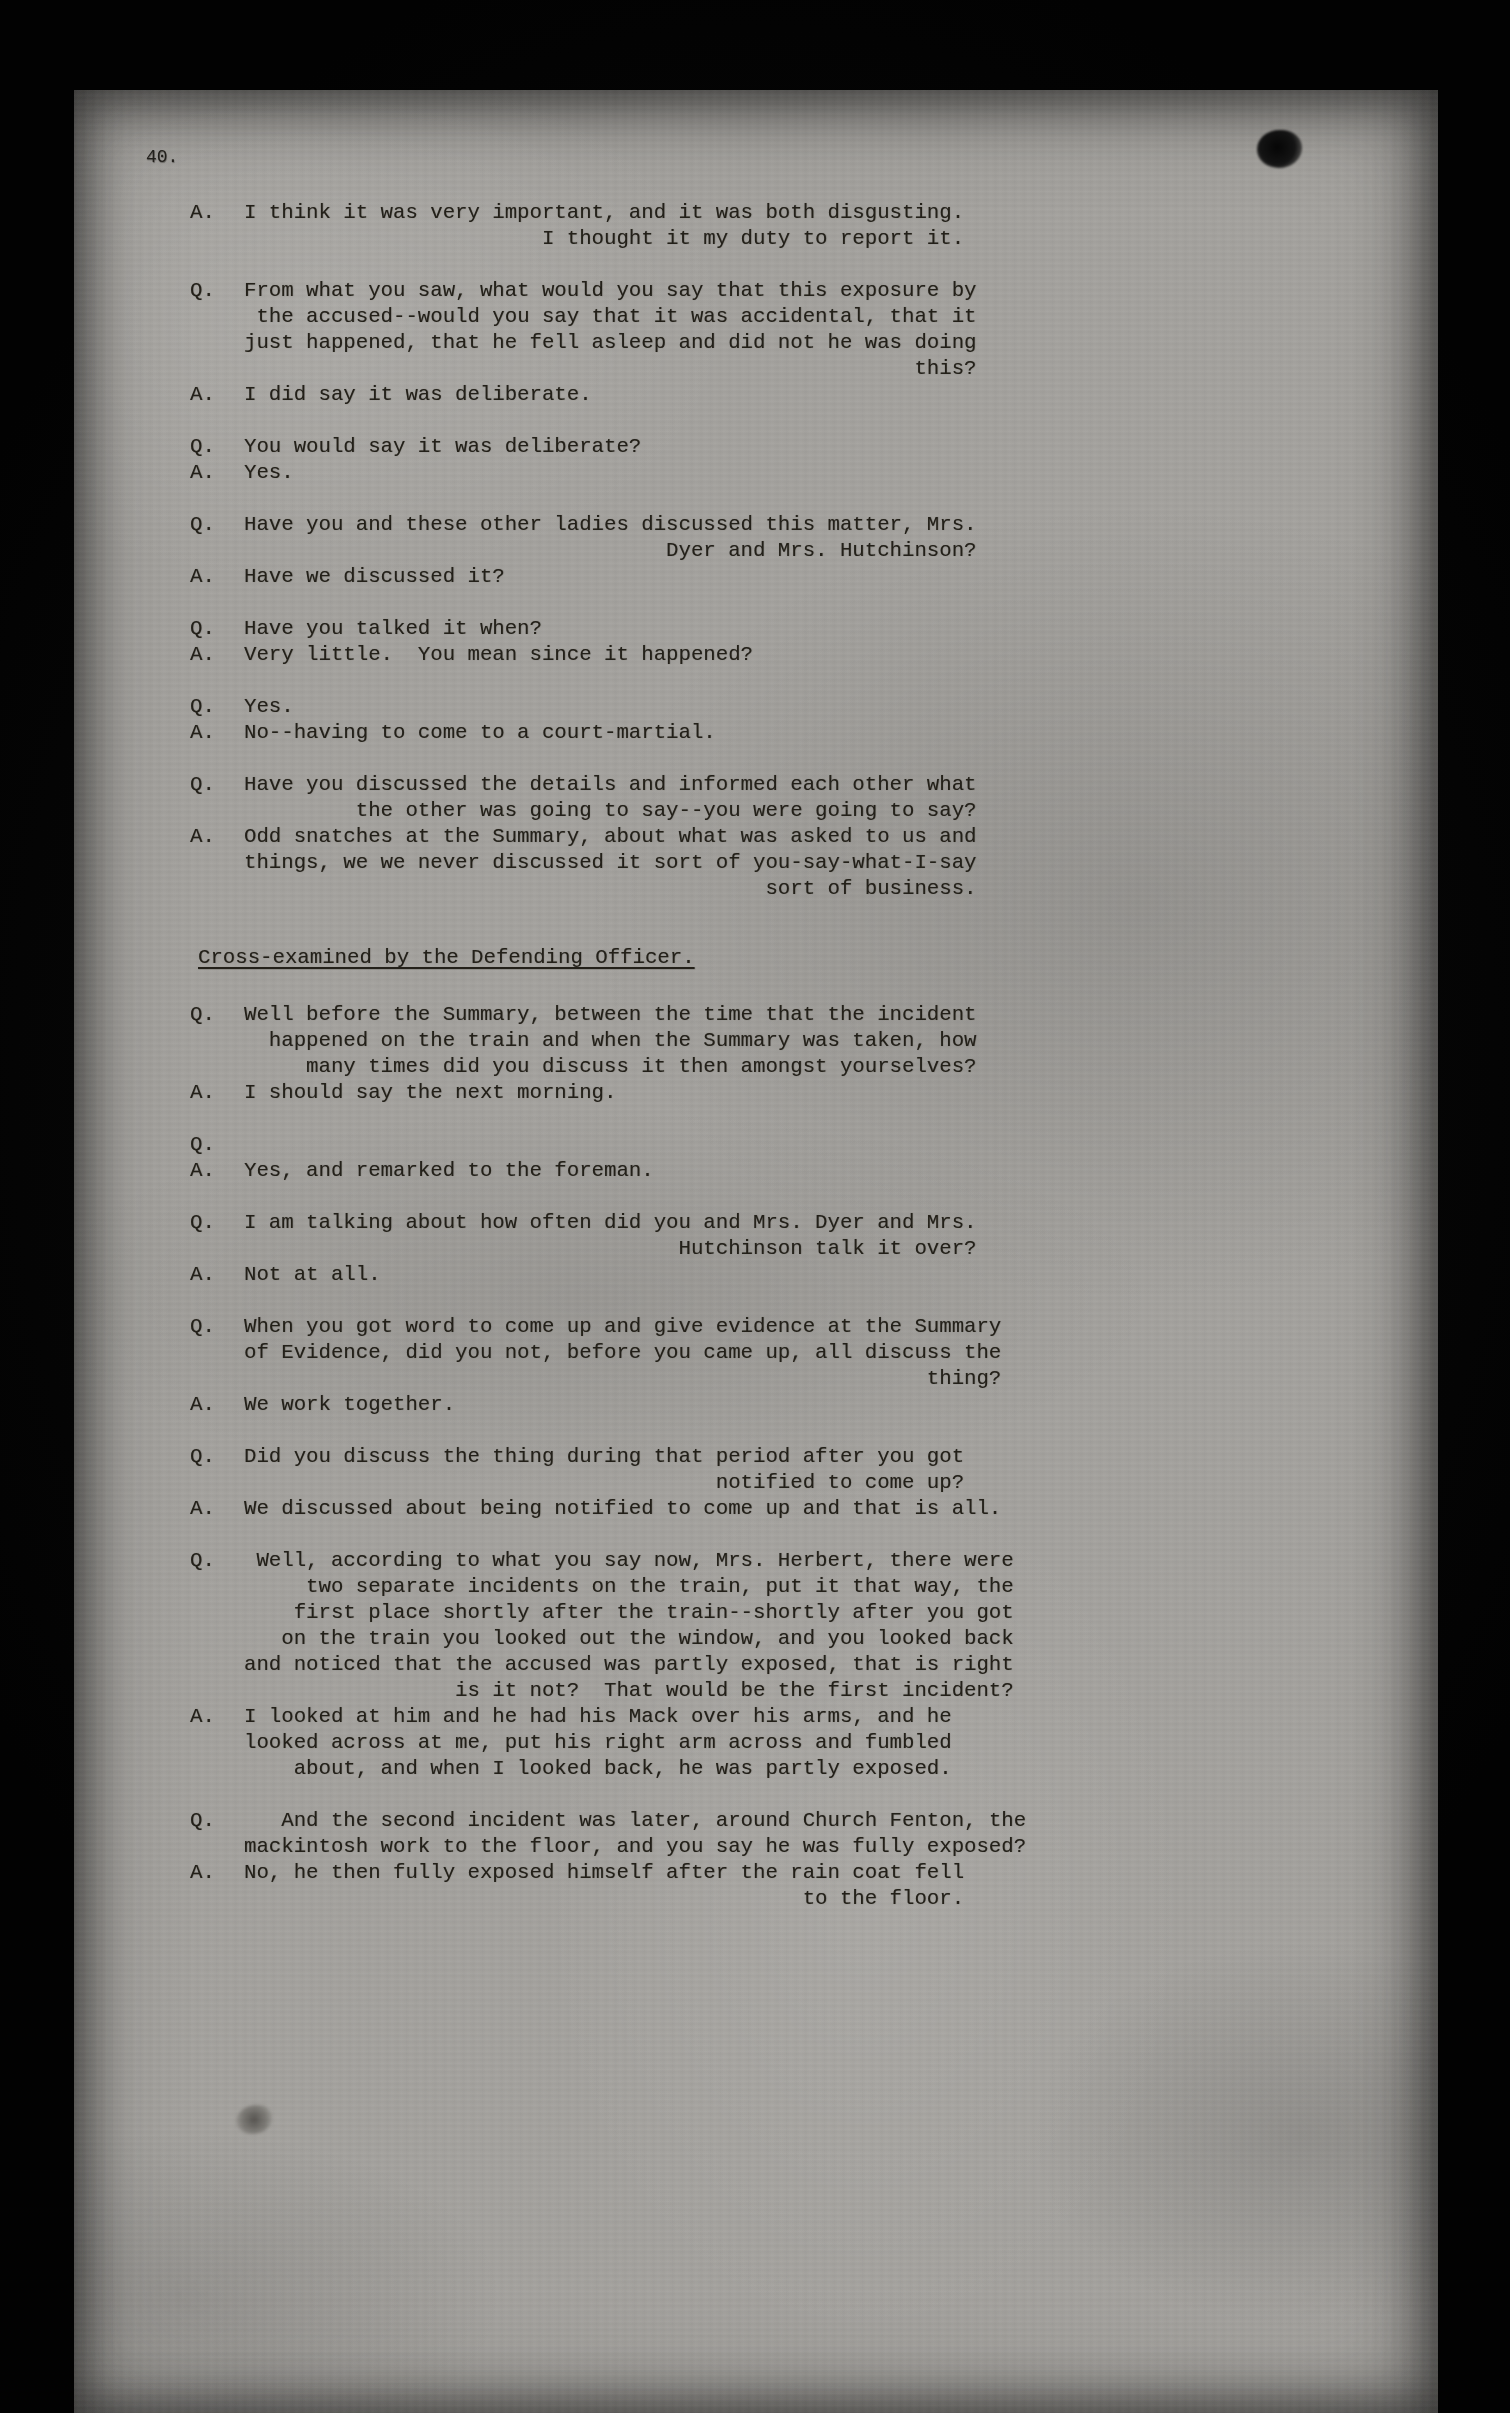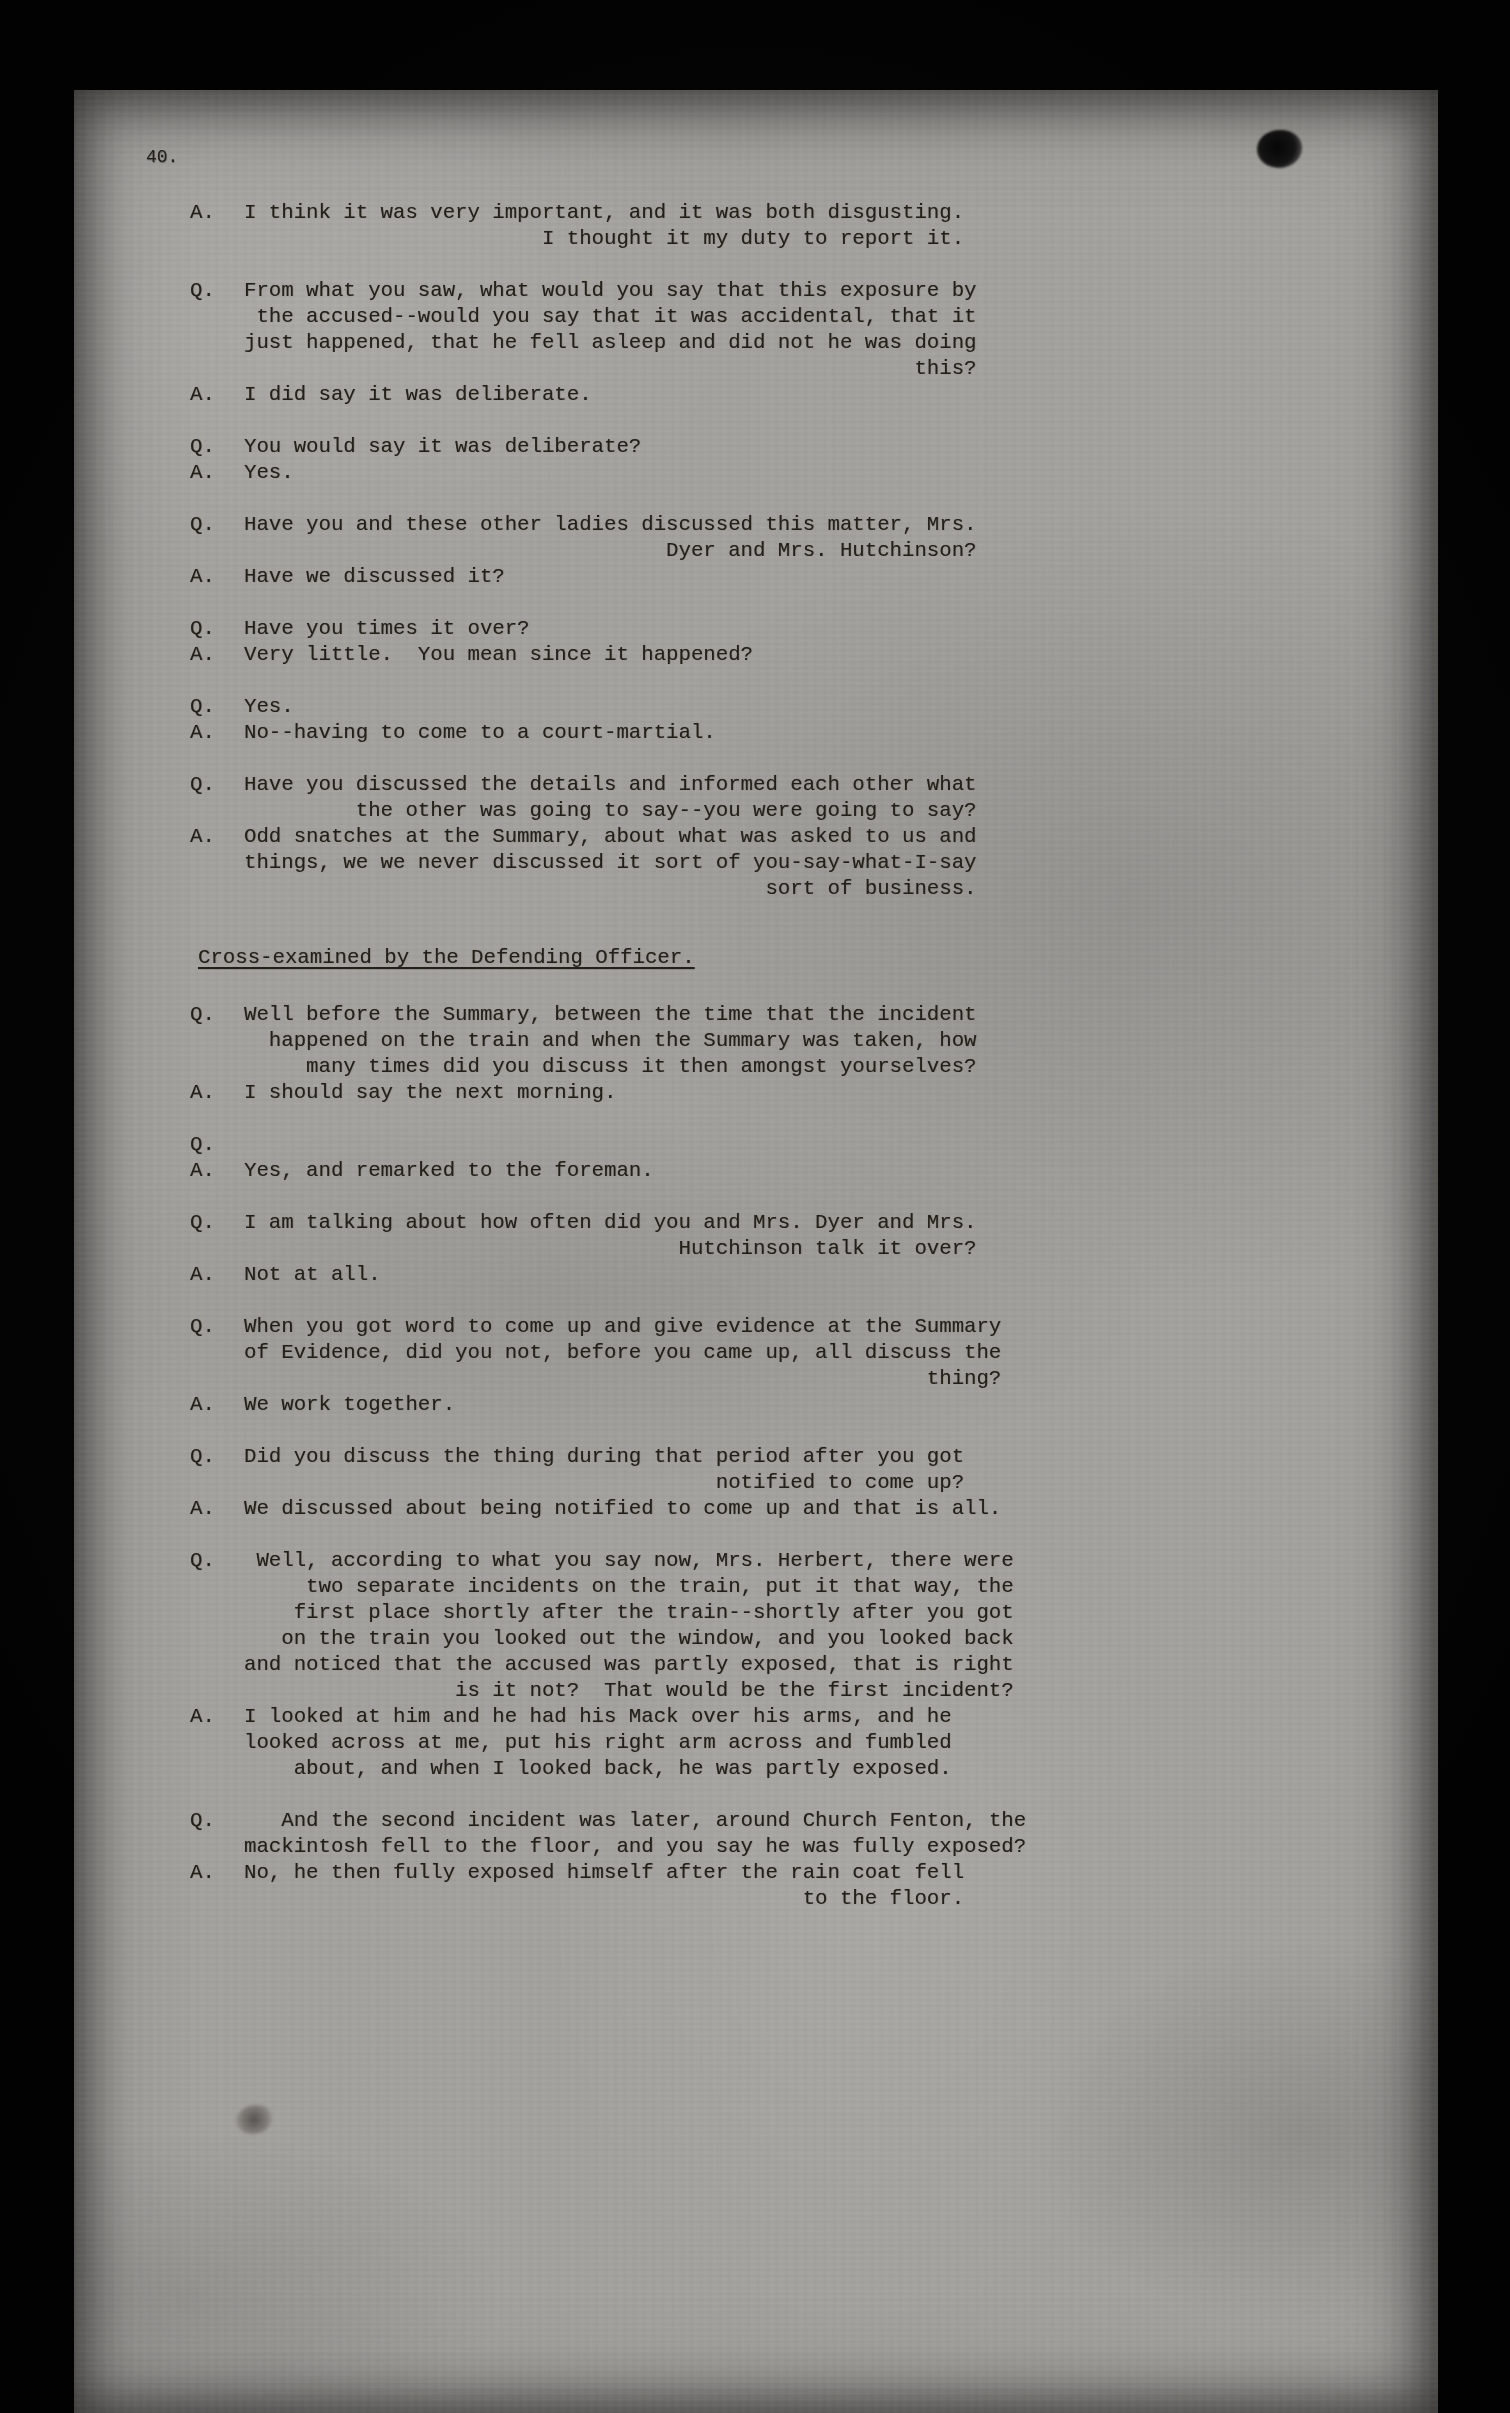--- a/index.html
+++ b/index.html
@@ -152,21 +152,21 @@
 Dyer and Mrs. Hutchinson?</div>
           </div>
           <div class="entry">
             <div class="speaker">A.</div>
             <div class="text">Have we discussed it?</div>
           </div>
         </div>
         <div class="qa-block">
           <div class="entry">
             <div class="speaker">Q.</div>
-            <div class="text">Have you times it over?</div>
+            <div class="text">Have you talked it when?</div>
           </div>
           <div class="entry">
             <div class="speaker">A.</div>
             <div class="text">Very little.  You mean since it happened?</div>
           </div>
         </div>
         <div class="qa-block">
           <div class="entry">
             <div class="speaker">Q.</div>
             <div class="text">Yes.</div>
@@ -261,21 +261,21 @@
             <div class="speaker">A.</div>
             <div class="text">I looked at him and he had his Mack over his arms, and he
 looked across at me, put his right arm across and fumbled
 about, and when I looked back, he was partly exposed.</div>
           </div>
         </div>
         <div class="qa-block">
           <div class="entry">
             <div class="speaker">Q.</div>
             <div class="text">And the second incident was later, around Church Fenton, the
-mackintosh fell to the floor, and you say he was fully exposed?</div>
+mackintosh work to the floor, and you say he was fully exposed?</div>
           </div>
           <div class="entry">
             <div class="speaker">A.</div>
             <div class="text">No, he then fully exposed himself after the rain coat fell
 to the floor.</div>
           </div>
         </div>
       </section>
     </div>
 </div>

